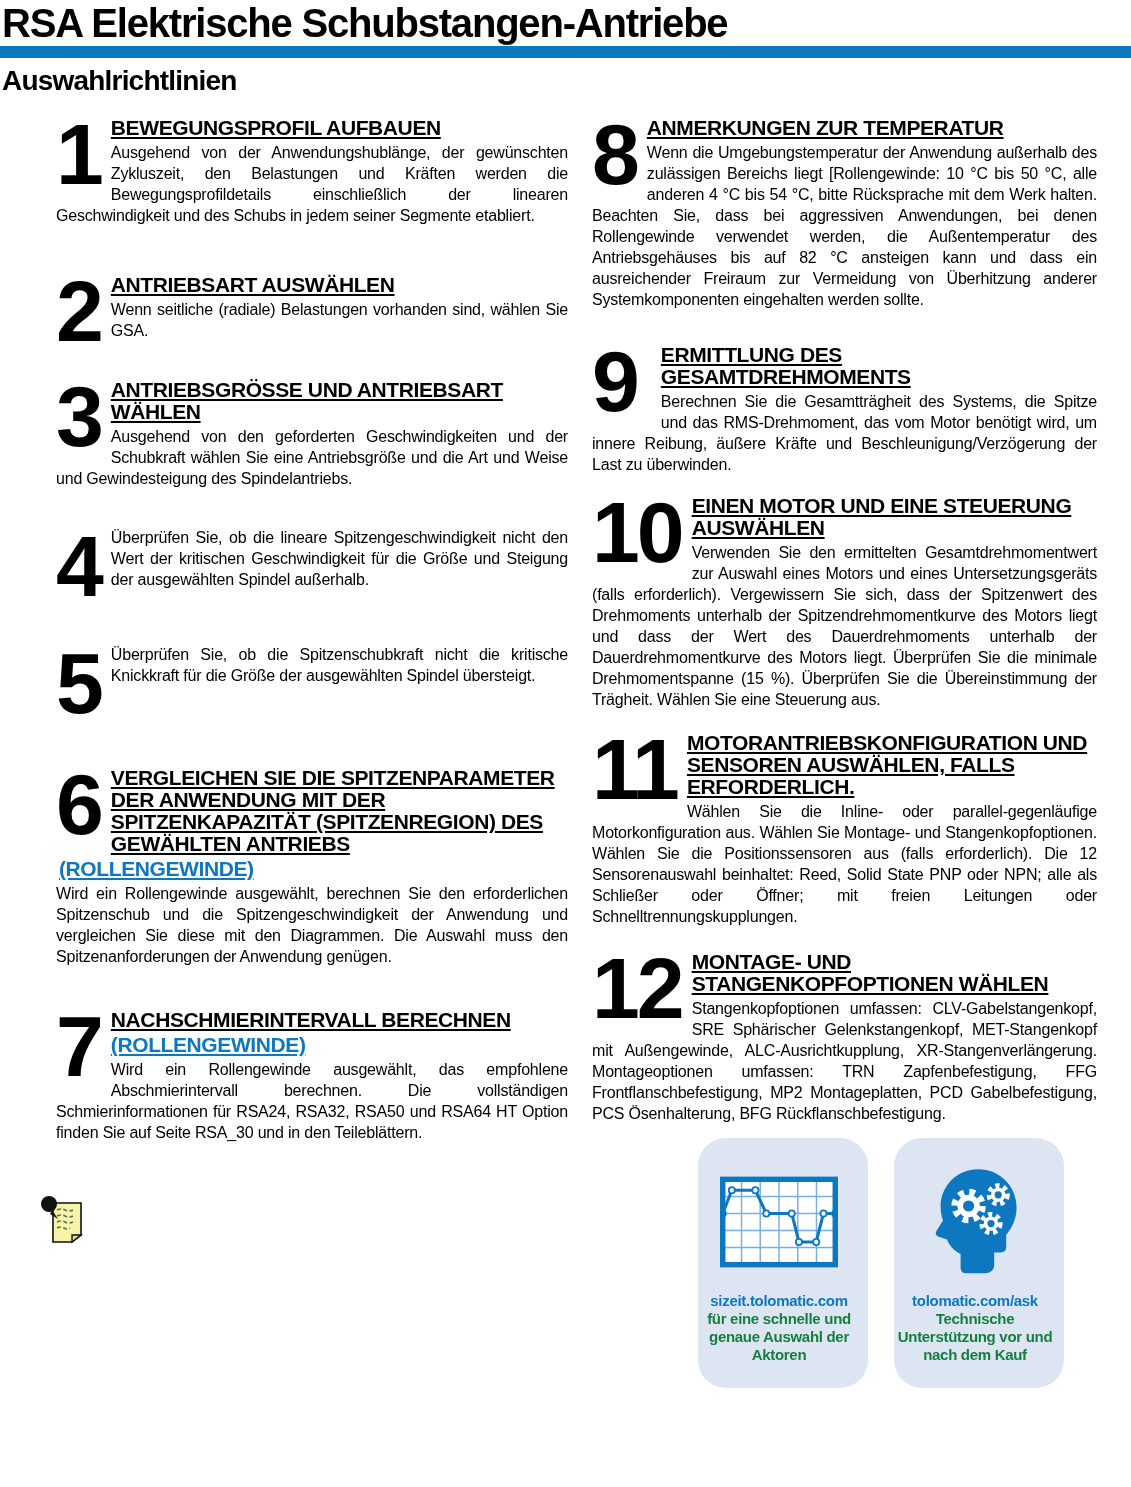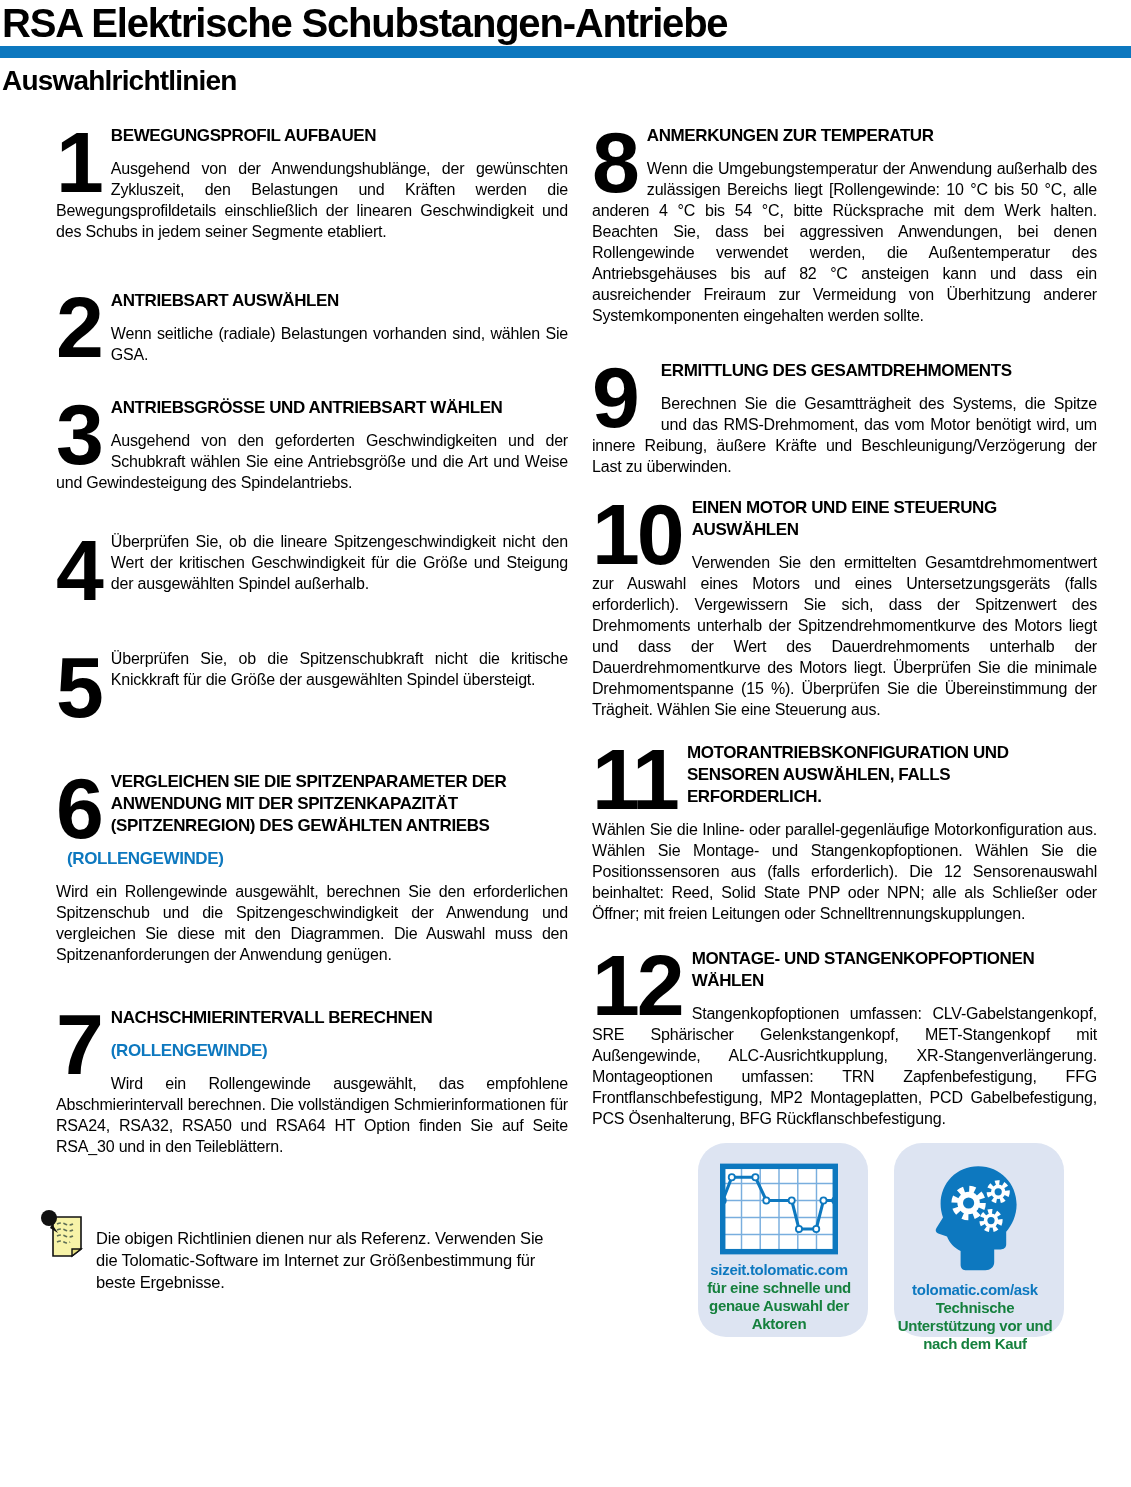--- a/index.html
+++ b/index.html
@@ -35,23 +35,23 @@
   .step::after{content:"";display:block;clear:both;}
   .step .num{
     float:left;
     font-weight:700;font-stretch:condensed;
     font-size:86px;line-height:68px;
     letter-spacing:-3px;
     margin:5px 10px 2px 0;
   }
   .step.wide-gap .num{margin-right:24px;}
   .step h3{
-    margin:11px;padding-top:2px;
-    font-size:17px;line-height:22px;font-weight:700;
-    font-stretch:condensed;letter-spacing:-0.4px;
+    margin:3px;padding-top:2px;
+    font-size:21px;line-height:22px;font-weight:700;
+    font-stretch:condensed;letter-spacing:-0.4px;text-decoration:underline;
   }
   .step h3.accent{color:#0d78bf;padding-top:0;}
   .step p{
     margin:2px 0 0 0;
     font-size:16px;line-height:21px;
     letter-spacing:-0.2px;
     text-align:justify;
   }
   .s1{margin-bottom:46px;} .s2{margin-bottom:30px;} .s3{margin-bottom:38px;}
   .s4{margin-bottom:42px;} .s5{margin-bottom:46px;} .s6{margin-bottom:40px;}
@@ -62,21 +62,21 @@
   
   .note{display:flex;gap:10px;margin:10px 0 0 -16px;align-items:flex-start;}
   .note svg{flex:0 0 auto;margin-top:2px;}
   .note p{
     margin:20px 0 0 0;font-size:16.5px;line-height:22px;letter-spacing:-0.2px;
   }
 
   
   .boxes{display:flex;gap:26px;margin:6px 0 0 106px;}
   .info-box{
-    width:170px;height:194px;border-radius:28px;background:#dde4f2;
+    width:170px;height:250px;border-radius:28px;background:#dde4f2;
     box-sizing:border-box;padding:20px 10px 14px 2px;
     display:flex;flex-direction:column;align-items:center;
   }
   .info-box .icon-wrap{height:128px;display:flex;align-items:center;justify-content:center;}
   .info-box .link{
     font-size:15px;font-weight:700;color:#0d78bf;text-align:center;
     letter-spacing:-0.3px;margin-top:6px;
   }
   .info-box .caption{
     font-size:15px;font-weight:700;color:#15803d;text-align:center;
@@ -146,21 +146,20 @@
           <path d="M32,47 l0,-7 9,0 z" fill="#e4dd7e" stroke="#111" stroke-width="1.4"></path>
           <g stroke="#5f6f55" stroke-width="1.6" fill="none" stroke-dasharray="4 2.5">
             <path d="M17,15 q4,-2 8,0 t8,0"></path>
             <path d="M17,21 q4,-2 8,0 t8,0"></path>
             <path d="M17,27 q4,-2 8,0 t8,0"></path>
             <path d="M17,33 q4,-2 7,0 t6,0"></path>
           </g>
           <circle cx="9" cy="9" r="8" fill="#111"></circle>
           <path d="M12,15 L18,24 L10,19 Z" fill="#111"></path>
         </svg>
-        <p>Die obigen Richtlinien dienen nur als Referenz. Verwenden Sie die Tolomatic-Software im Internet zur Größenbestimmung für beste Ergebnisse.</p>
       </div>
 
     </div>
 
     <div class="col col-right">
 
       <section class="step s8">
         <span class="num">8</span>
         <h3>ANMERKUNGEN ZUR TEMPERATUR</h3>
         <p>Wenn die Umgebungstemperatur der Anwendung außerhalb des zulässigen Bereichs liegt [Rollengewinde: 10 °C bis 50 °C, alle anderen 4 °C bis 54 °C, bitte Rücksprache mit dem Werk halten. Beachten Sie, dass bei aggressiven Anwendungen, bei denen Rollengewinde verwendet werden, die Außentemperatur des Antriebsgehäuses bis auf 82 °C ansteigen kann und dass ein ausreichender Freiraum zur Vermeidung von Überhitzung anderer Systemkomponenten eingehalten werden sollte.</p>

